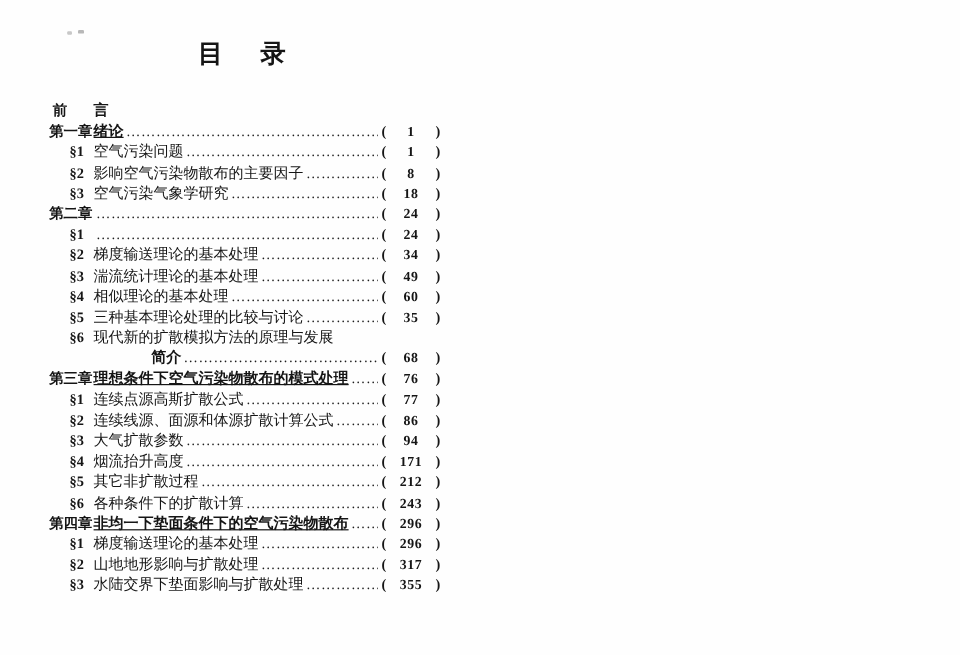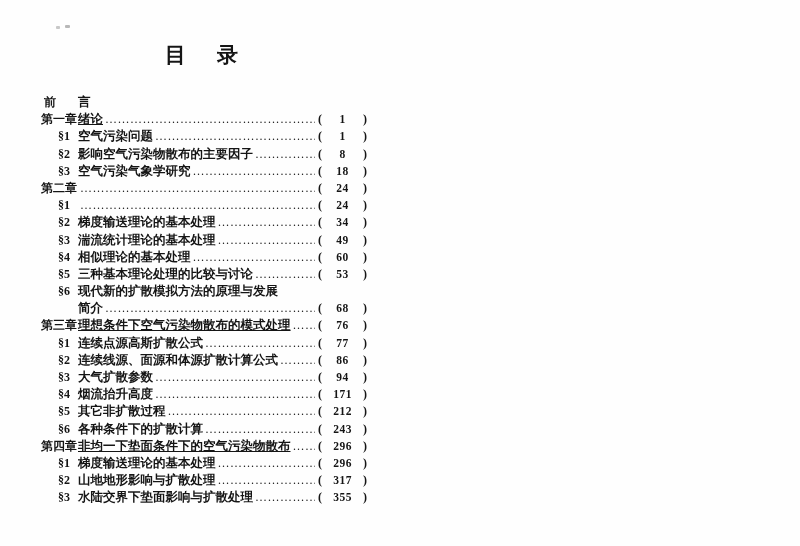--- a/index.html
+++ b/index.html
@@ -22,21 +22,21 @@
     position: absolute;
     background: #9a9a9a;
     border-radius: 1px;
   }
   .speck.s1 { left: 56px; top: 26px; width: 4px; height: 3px; opacity: .55; }
   .speck.s2 { left: 65px; top: 25px; width: 5px; height: 3px; opacity: .7; }
 
   .content {
     position: absolute;
     left: 41px;
-    top: 10px;
+    top: 0;
     width: 326px;
   }
   .doc-title {
     margin-top: 33px;
     height: 24px;
     line-height: 24px;
     text-align: center;
     font-size: 21px;
     font-weight: 800;
     letter-spacing: 5px;
@@ -56,24 +56,24 @@
   .row-label { flex: none; font-size: 12px; }
   .row-title { flex: none; }
 
   .toc-row.preface .row-label { width: 37px; padding-left: 3px; font-weight: 800; }
   .toc-row.preface .row-title { font-weight: 800; }
 
   .toc-row.chapter .row-label { width: 37px; font-weight: 800; }
   .toc-row.chapter .row-title { font-weight: 800; text-decoration: underline; }
 
   .toc-row.section .row-label { margin-left: 17px; width: 20px; font-weight: 600; }
-  .toc-row.section .row-title { font-weight: 700; }
+  .toc-row.section .row-title { font-weight: 400; }
 
   .toc-row.continuation .row-label { width: 37px; }
-  .toc-row.continuation .row-title { font-weight: 600; }
+  .toc-row.continuation .row-title { font-weight: 600; margin-left: 48px; }
 
   .leader {
     flex: 1 1 auto;
     overflow: hidden;
     margin: 0 3px 0 2px;
     font-size: 12px;
     color: #1d1d1d;
     letter-spacing: 0.5px;
   }
   .leader::after {
@@ -175,21 +175,21 @@
     <span class="leader"></span>
     <span class="page-box">
             <span class="page-value">60</span>
           </span>
   </div>
         <div class="toc-row section">
     <span class="row-label">§5</span>
     <span class="row-title">三种基本理论处理的比较与讨论</span>
     <span class="leader"></span>
     <span class="page-box">
-            <span class="page-value">53</span>
+            <span class="page-value">35</span>
           </span>
   </div>
         <div class="toc-row section">
     <span class="row-label">§6</span>
     <span class="row-title">现代新的扩散模拟方法的原理与发展</span>
 
   </div>
         <div class="toc-row continuation">
     <span class="row-label"></span>
     <span class="row-title">简介</span>

